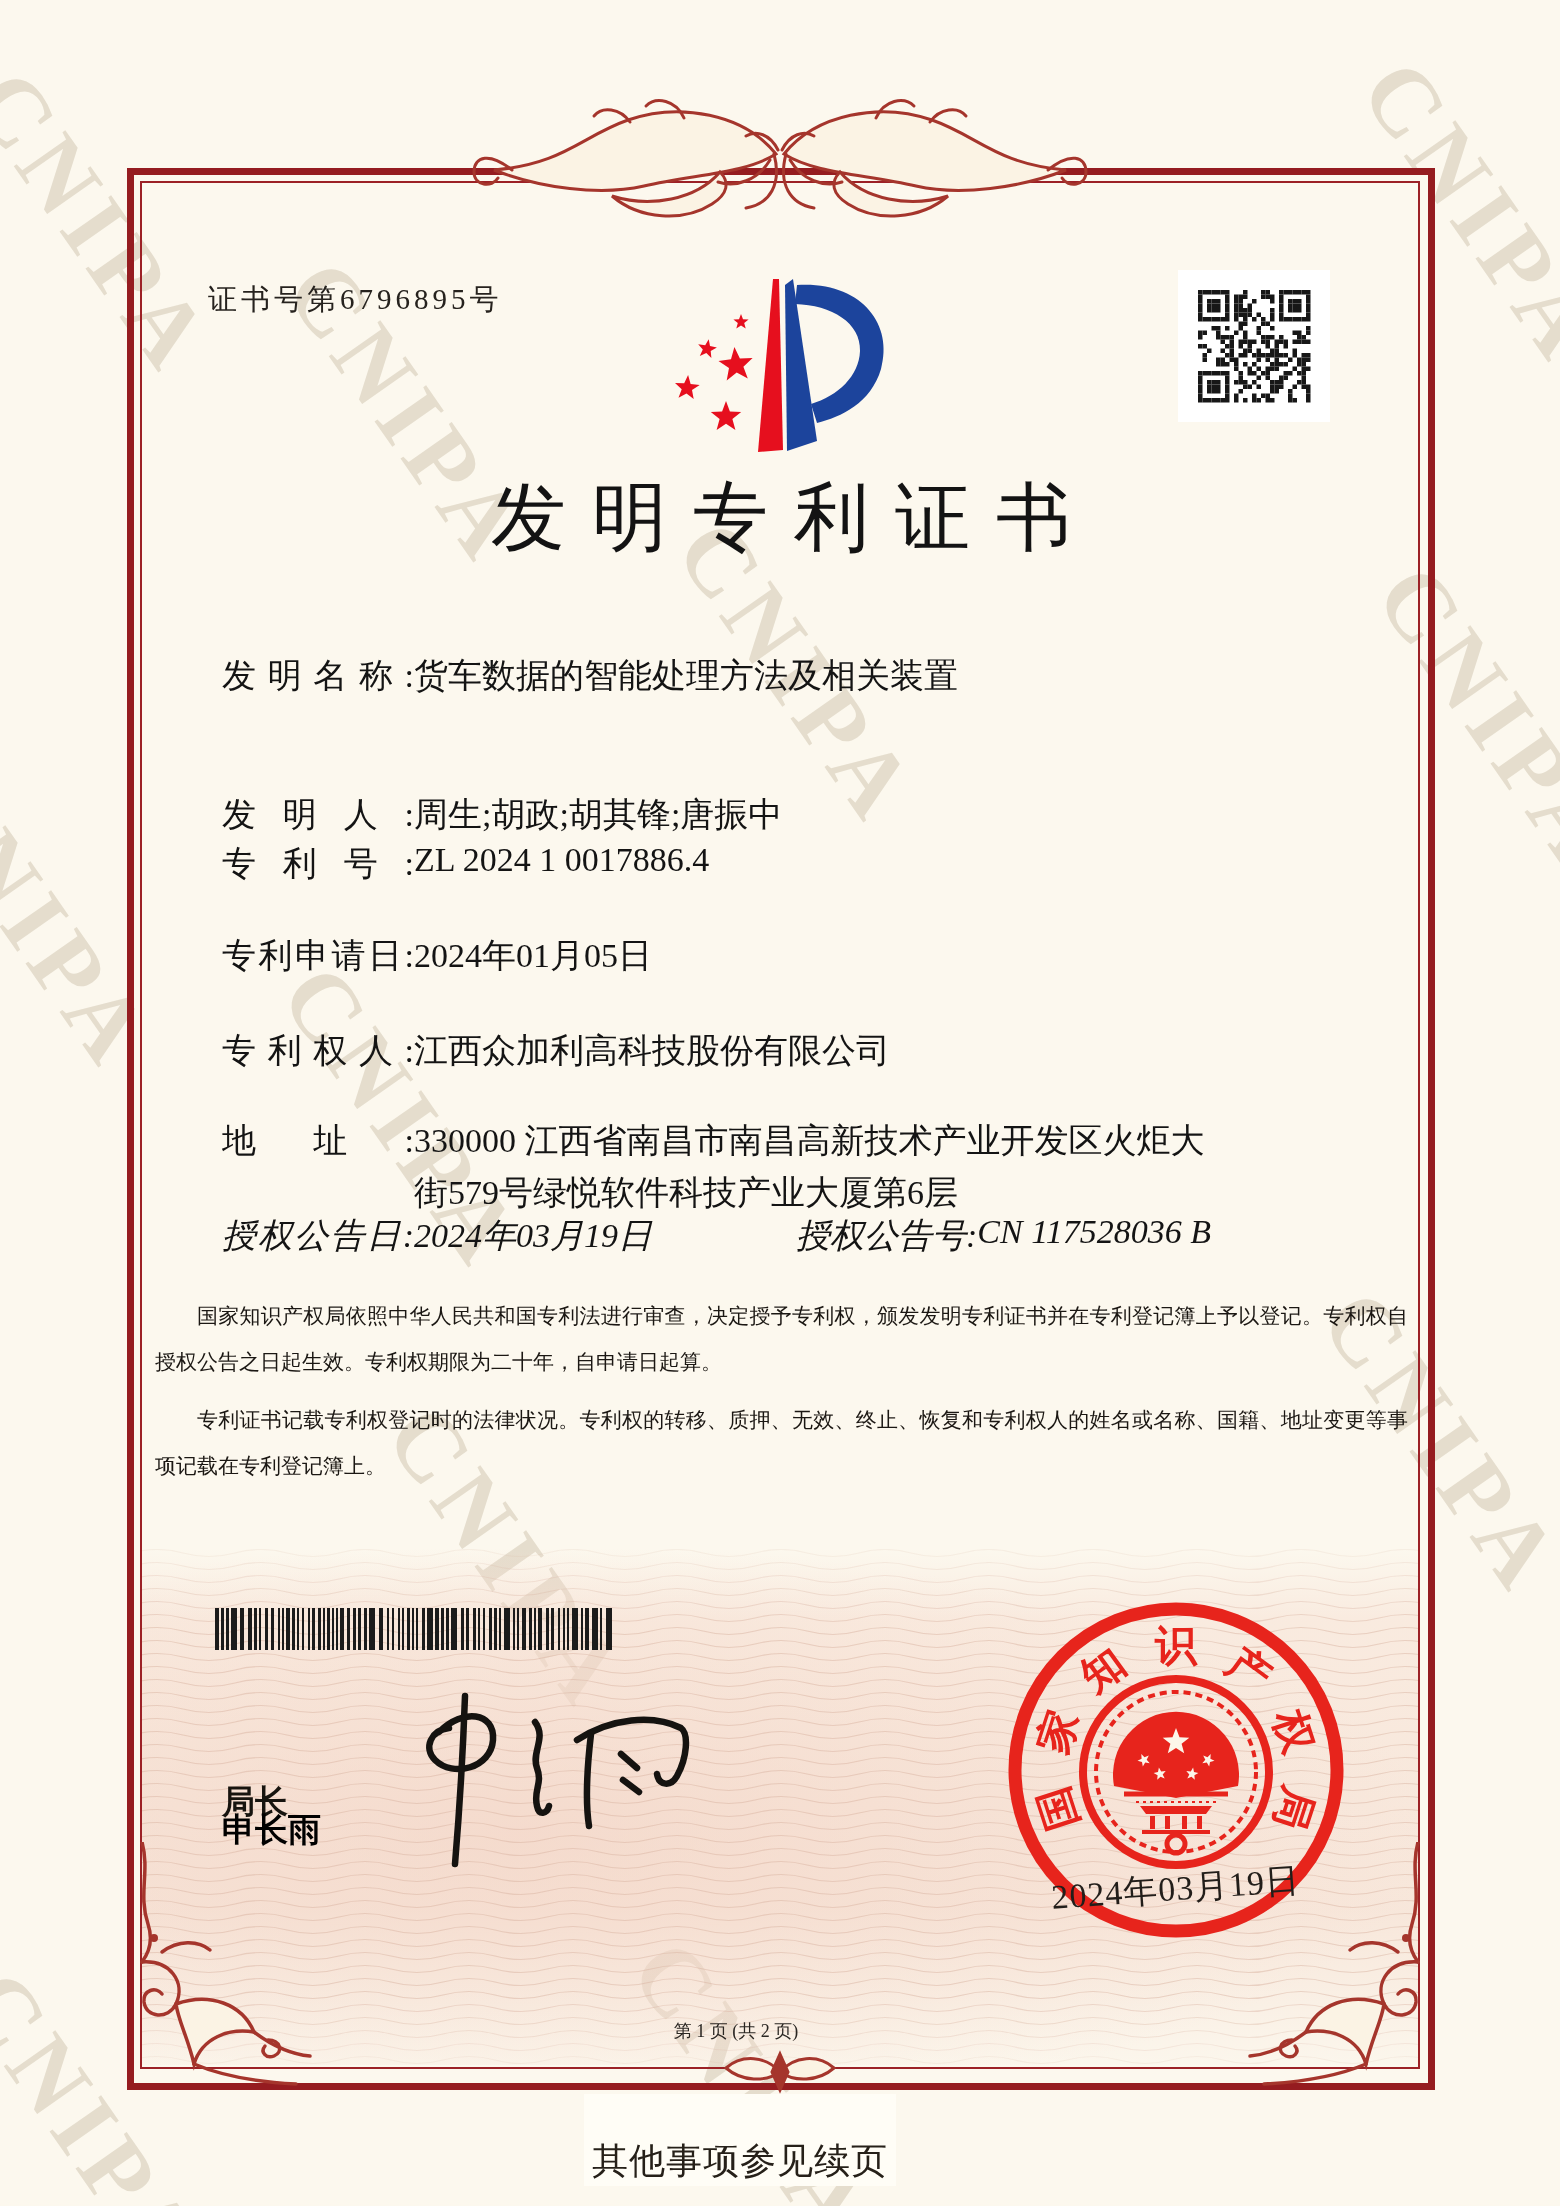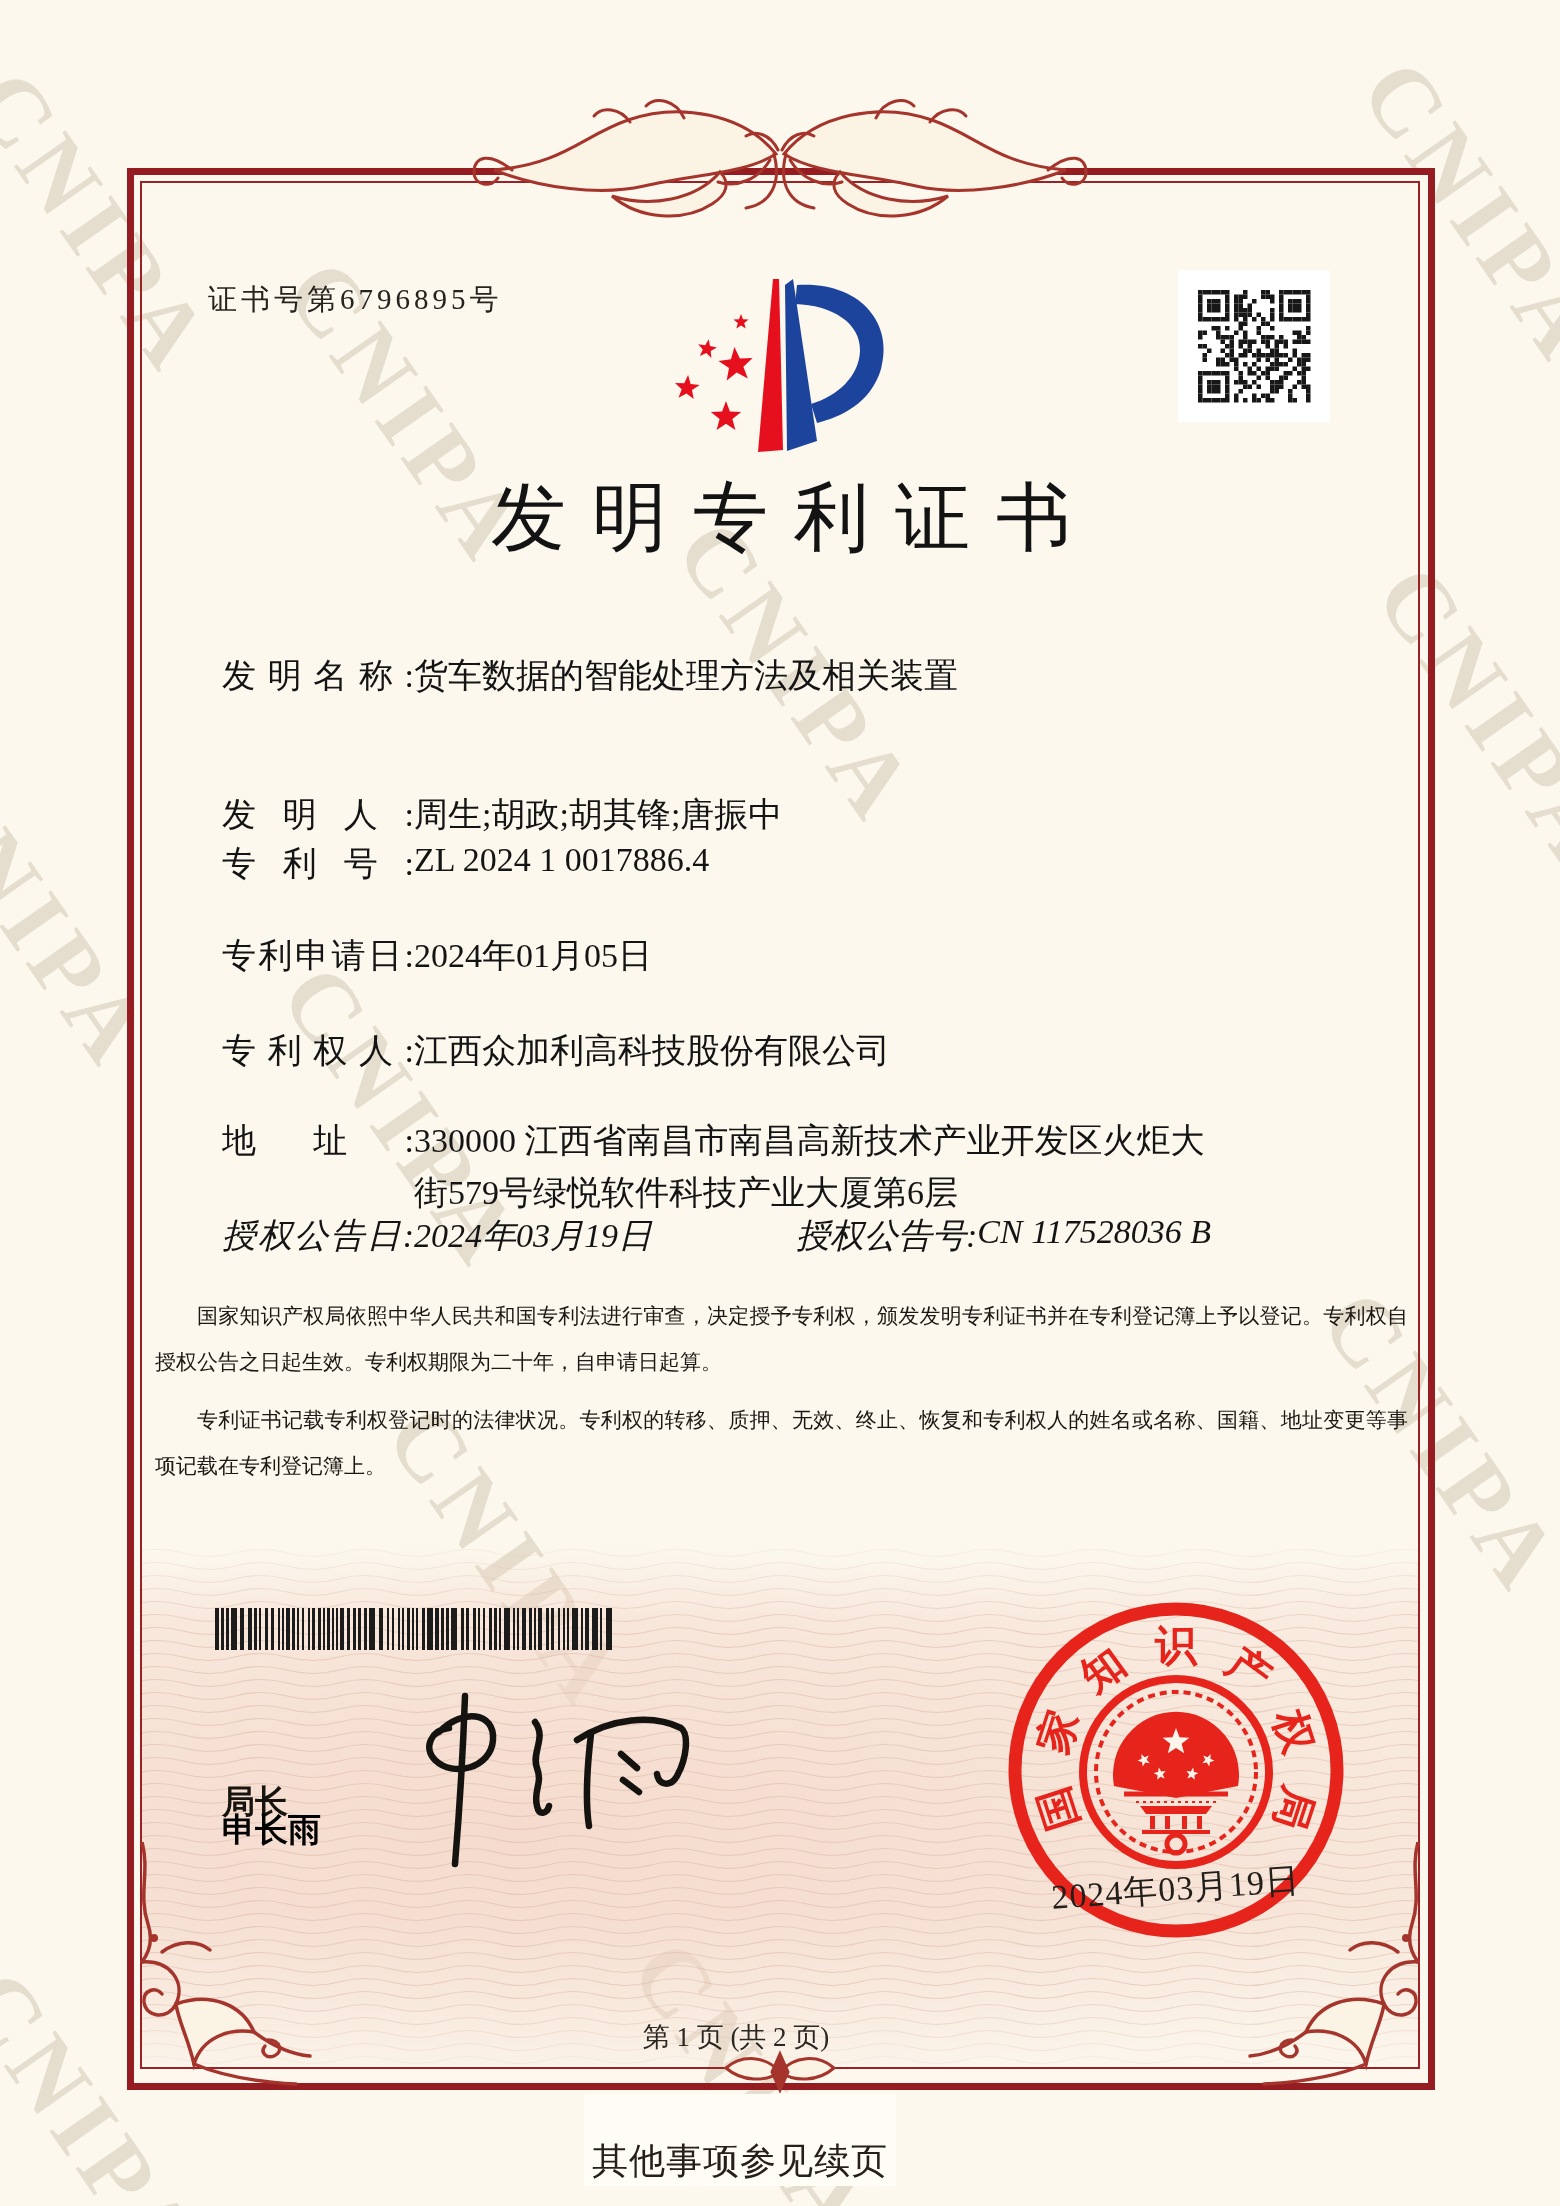--- a/index.html
+++ b/index.html
@@ -43,21 +43,21 @@
   .paras p + p{margin-top:12px;font-family:Liberation Serif, serif;}
   
   .barcode{position:absolute;left:215px;top:1608px;}
   .director-title{position:absolute;left:222px;top:1748px;font-family:"Liberation Sans","DejaVu Sans",sans-serif;
       font-weight:700;font-size:33px;color:#17140f;margin-top:32px;}
   .director-name{position:absolute;left:222px;top:1808px;font-family:"Liberation Sans","DejaVu Sans",sans-serif;
       font-weight:700;font-size:33px;color:#000000;}
   .sig{position:absolute;left:385px;top:1688px;}
   .seal{position:absolute;left:1000px;top:1594px;}
   .page-info{position:absolute;left:127px;top:2019px;width:1308px;text-align:center;
-      font-size:27px;color:#2a2622;padding-right:90px;box-sizing:border-box;}
+      font-size:18px;color:#2a2622;padding-right:90px;box-sizing:border-box;}
   .note{position:absolute;left:584px;top:2094px;width:312px;height:92px;background:#fffdf6;
       display:flex;align-items:flex-end;justify-content:center;}
   .note span{font-size:36px;color:#262019;letter-spacing:1px;}
 </style>
 </head>
 <body>
 
 <div class="page">
 
   <div id="watermarks">

